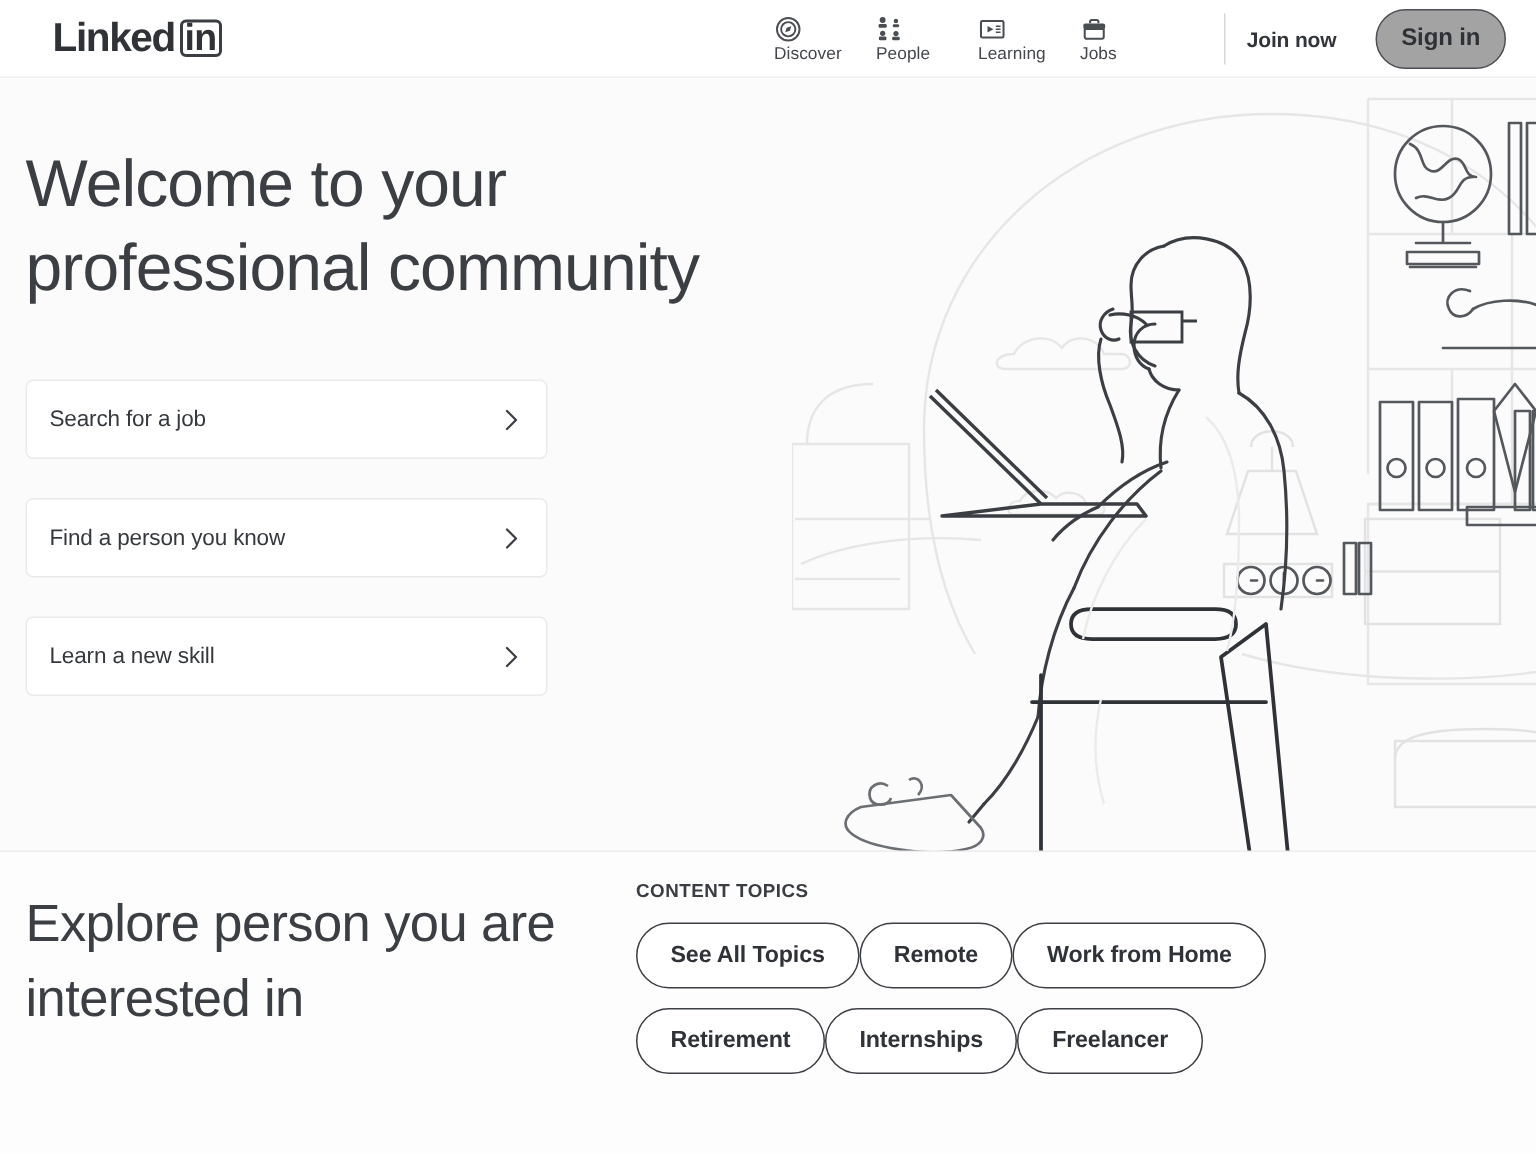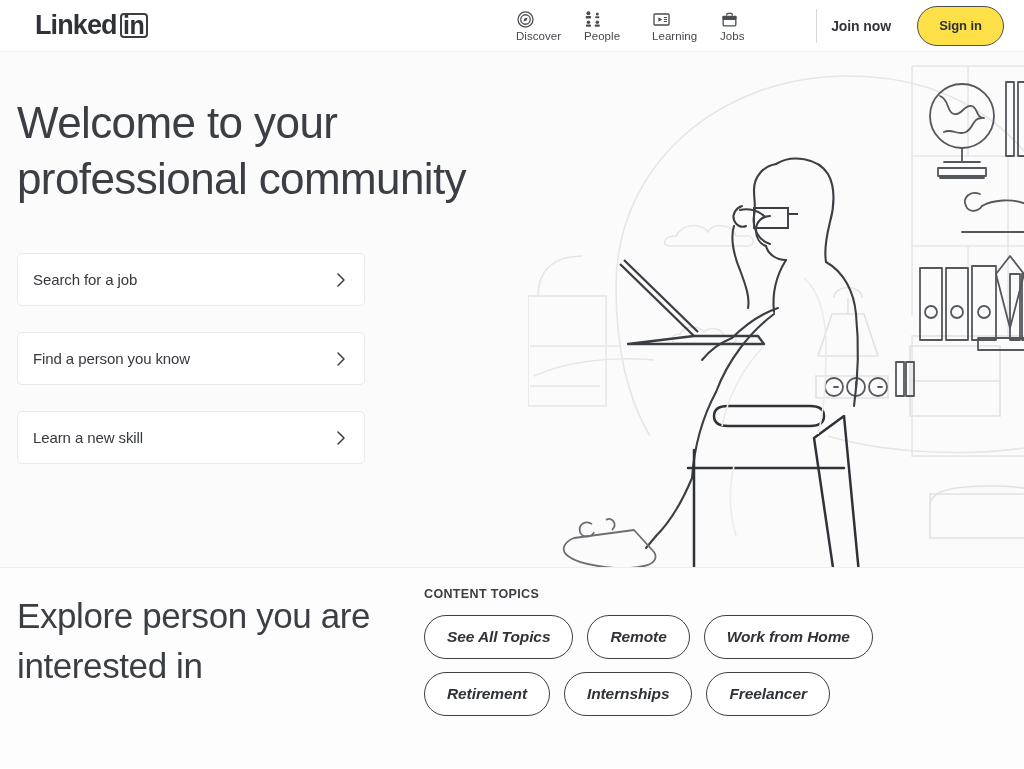--- a/index.html
+++ b/index.html
@@ -75,23 +75,23 @@
     color:#32353a;
     cursor:pointer;
     letter-spacing:-0.1px;
   }
   .sign-in {
     margin-left:26px;
     margin-right:20px;
     width:87px; height:40px;
     border:1px solid #4c4f54;
     border-radius:24px;
-    background:#fde047;
+    background:#a3a3a3;
     display:flex; align-items:center; justify-content:center;
-    font-size:13px;
+    font-size:16px;
     font-weight:600;
     color:#2e3136;
     cursor:pointer;
     letter-spacing:-0.1px;
   }
 
   
   .hero {
     position:relative;
     height:516px;
@@ -163,21 +163,21 @@
     left:424px; top:19px;
     width:580px;
   }
   .topics-label {
     font-size:12.5px;
     font-weight:700;
     letter-spacing:0.35px;
     color:#3a3d42;
     margin-bottom:14px;
   }
-  .pill-row { display:flex; gap:14px; margin-bottom:13px;font-style:italic; }
+  .pill-row { display:flex; margin-bottom:13px; }
   .pill {
     height:44px;
     border:1.6px solid #3c3f44;
     border-radius:24px;
     background:#fff;
     display:flex; align-items:center; justify-content:center;
     padding:0 22px;
     font-size:15.5px;
     font-weight:600;
     color:#2f3237;

